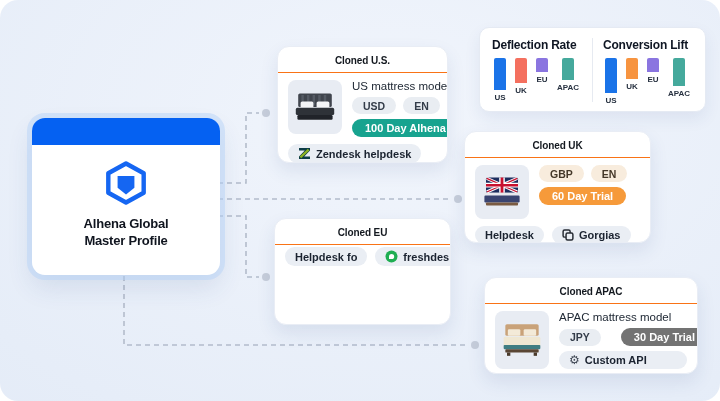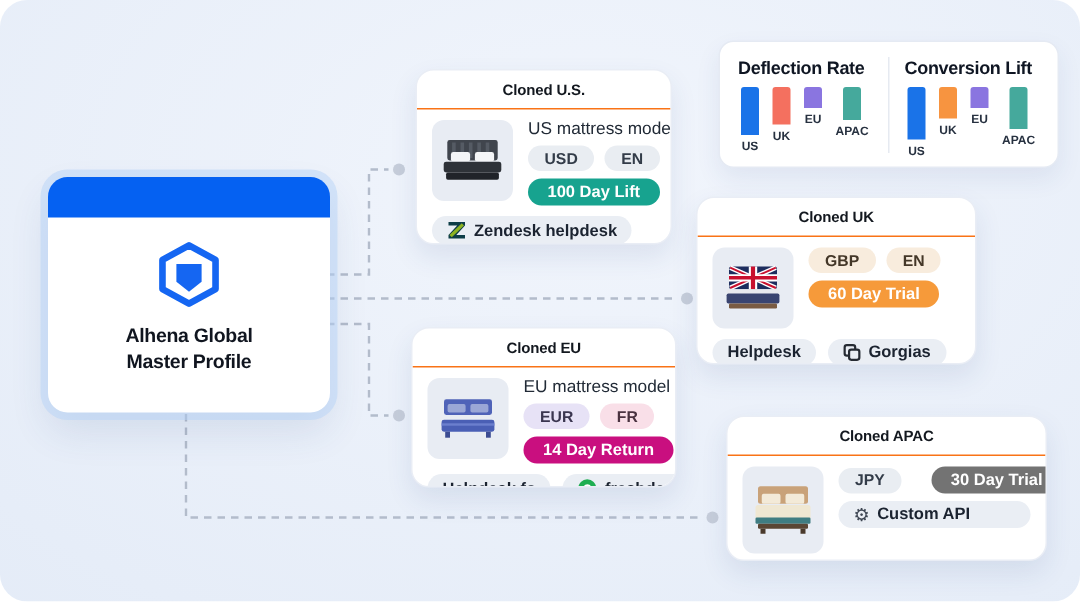--- a/index.html
+++ b/index.html
@@ -142,21 +142,21 @@
           <rect x="6" y="23" width="48" height="9" rx="2" fill="#2e3238"></rect>
           <rect x="8" y="32" width="44" height="6" rx="1.5" fill="#202329"></rect>
         </svg>
       </div>
       <div class="info">
         <div class="model">US mattress model</div>
         <div class="pill-row">
           <span class="pill" style="background: rgb(233, 237, 242); color: rgb(51, 60, 73);">USD</span>
           <span class="pill" style="background: rgb(233, 237, 242); color: rgb(51, 60, 73);">EN</span>
         </div>
-        <span class="badge" style="background: rgb(23, 163, 143); color: rgb(255, 255, 255);">100 Day Lift</span>
+        <span class="badge" style="background: rgb(23, 163, 143); color: rgb(255, 255, 255);">100 Day Alhena</span>
       </div>
     </div>
     <div class="footer-row">
       <span class="fpill">
         <svg width="13" height="13" viewBox="0 0 13 13">
           <polygon points="1,1 12,1 12,3.4 6.2,9.6 12,9.6 12,12 1,12 1,9.6 6.8,3.4 1,3.4" fill="#0d3d47"></polygon>
           <line x1="10.6" y1="2.6" x2="2.4" y2="10.4" stroke="#8db322" stroke-width="2.2"></line>
         </svg>
         <span>Zendesk helpdesk</span>
       </span>
@@ -199,41 +199,20 @@
           <rect x="1.2" y="1.2" width="7.6" height="7.6" rx="1.6" fill="none" stroke="#262b33" stroke-width="1.6"></rect>
           <rect x="4.4" y="4.4" width="7.4" height="7.4" rx="1.6" fill="#eaeef4" stroke="#262b33" stroke-width="1.6"></rect>
         </svg>
         <span>Gorgias</span>
       </span>
     </div>
   </div>
 
   <div class="node card card-eu">
     <div class="card-title">Cloned EU</div>
-    <div class="card-body">
-      <div class="thumb">
-        <svg width="48" height="40" viewBox="0 0 60 44">
-          <rect x="10" y="6" width="40" height="13" rx="2" fill="#4f63b8"></rect>
-          <rect x="13" y="10" width="15" height="7" rx="1.5" fill="#9aa7d6"></rect>
-          <rect x="32" y="10" width="15" height="7" rx="1.5" fill="#9aa7d6"></rect>
-          <rect x="8" y="23" width="44" height="10" rx="2" fill="#4a5fb5"></rect>
-          <rect x="8" y="26" width="44" height="2" fill="#6b7fce"></rect>
-          <rect x="11" y="33" width="4" height="5" fill="#3c4c92"></rect>
-          <rect x="45" y="33" width="4" height="5" fill="#3c4c92"></rect>
-        </svg>
-      </div>
-      <div class="info">
-        <div class="model">EU mattress model</div>
-        <div class="pill-row">
-          <span class="pill" style="background: rgb(231, 226, 246); color: rgb(59, 54, 80);">EUR</span>
-          <span class="pill" style="background: rgb(249, 223, 232); color: rgb(74, 51, 64);">FR</span>
-        </div>
-        <span class="badge" style="background: rgb(201, 15, 127); color: rgb(255, 255, 255);">14 Day Return</span>
-      </div>
-    </div>
     <div class="footer-row">
       <span class="fpill">
         <span>Helpdesk fo</span>
       </span>
       <span class="fpill">
         <svg width="13" height="13" viewBox="0 0 13 13">
           <circle cx="6.5" cy="6.5" r="6" fill="#1fae52"></circle>
           <path d="M4 6.5 a2.6 2.6 0 1 1 2.6 2.6 h-2.6 z" fill="#ffffff"></path>
         </svg>
         <span>freshdesk</span>
@@ -250,20 +229,21 @@
           <rect x="13" y="10" width="15" height="8" rx="1.5" fill="#f3ead8"></rect>
           <rect x="32" y="10" width="15" height="8" rx="1.5" fill="#f3ead8"></rect>
           <rect x="8" y="19" width="44" height="12" rx="2" fill="#efe7d2"></rect>
           <rect x="8" y="29" width="44" height="5" rx="1" fill="#3f7d82"></rect>
           <rect x="10" y="34" width="40" height="4" rx="1" fill="#5a4634"></rect>
           <rect x="12" y="38" width="4" height="4" fill="#4a3a2b"></rect>
           <rect x="44" y="38" width="4" height="4" fill="#4a3a2b"></rect>
         </svg>
       </div>
       <div class="info">
+        <div class="model">APAC mattress model</div>
         <div class="pill-row">
           <span class="pill" style="background: rgb(233, 237, 242); color: rgb(51, 60, 73);">JPY</span>
           <span class="badge" style="background: #737373; color: rgb(255, 255, 255); margin-left: 13px;">30 Day Trial</span>
         </div>
         <span class="fpill">
           <span class="gear">⚙</span>
           <span>Custom API</span>
         </span>
       </div>
     </div>

